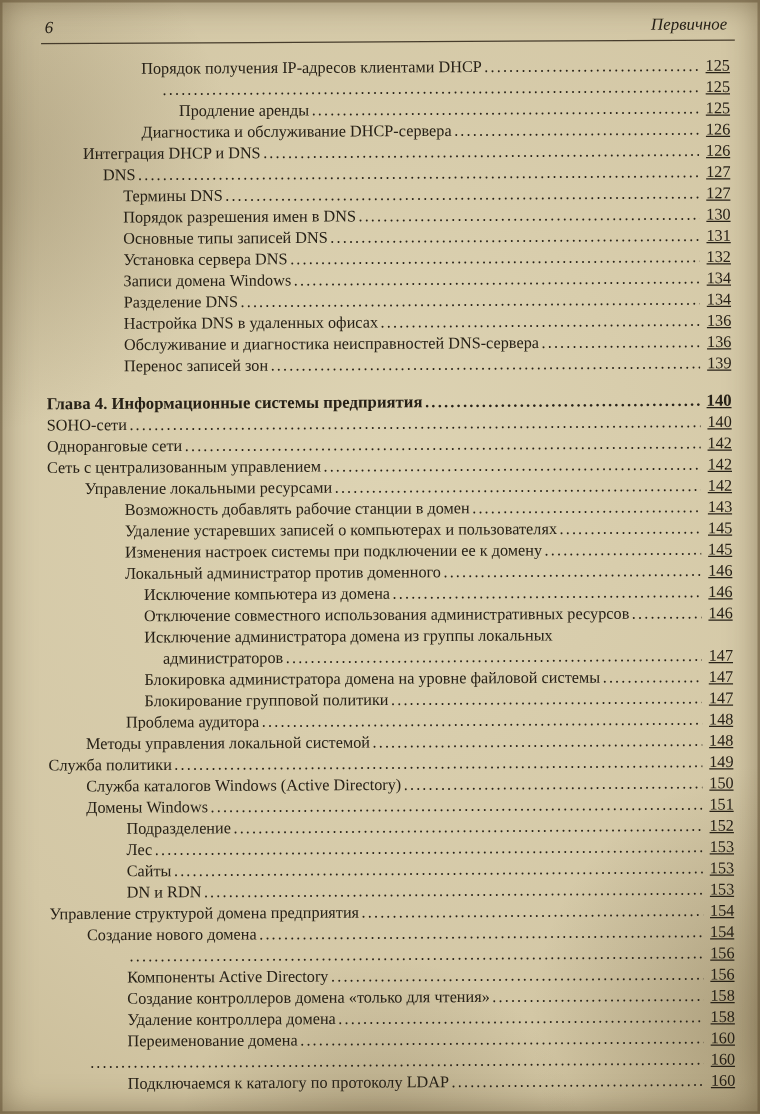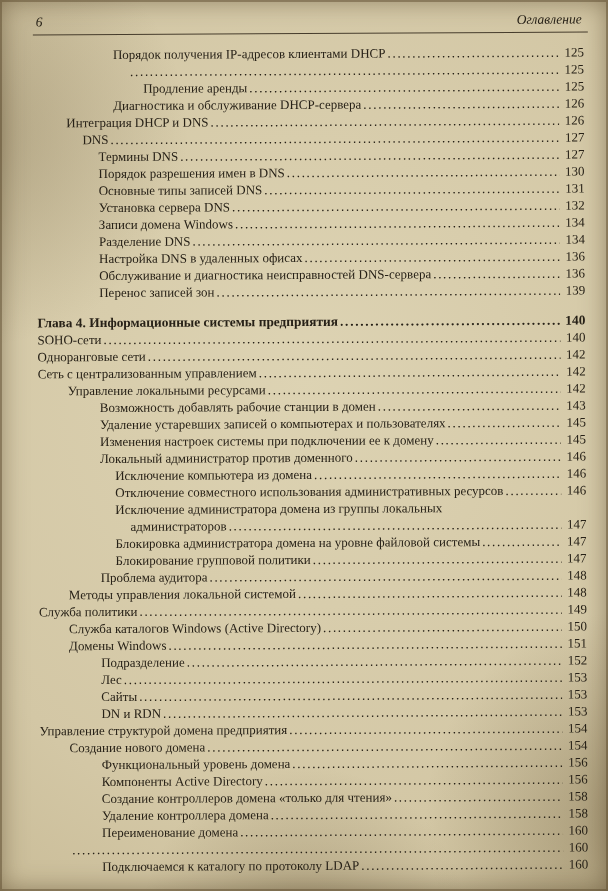--- a/index.html
+++ b/index.html
@@ -42,33 +42,33 @@
     white-space:nowrap; overflow:hidden;
   }
   .row .t { flex:0 0 auto; }
   .leader {
     flex:1 1 auto; overflow:hidden;
     letter-spacing:1.7px; margin:0 1px 0 2px;
   }
   .leader::after {
     content:"..........................................................................................................................................................";
   }
-  .pg { flex:0 0 auto; text-align:right; min-width:24px; }
+  .pg { flex:0 0 auto; text-align:right; min-width:24px;text-decoration:underline; }
   .bold { font-weight:bold; font-size:13.4px; }
   .gap { margin-top:13px; }
 </style>
 </head>
 <body>
 
 <div class="scan">
   <div class="content">
 
     <div class="hdr">
       <span>6</span>
-      <span>Оглавление</span>
+      <span>Первичное</span>
     </div>
     <div class="rule"></div>
 
     <div class="toc">
         <div class="row" style="padding-left: 77px;">
           <span class="t">Порядок получения IP-адресов клиентами DHCP</span>
           <span class="leader"></span>
           <span class="pg">125</span>
         </div>
         <div class="row" style="padding-left: 92px;">
@@ -262,21 +262,20 @@
           <span class="t">Управление структурой домена предприятия</span>
           <span class="leader"></span>
           <span class="pg">154</span>
         </div>
         <div class="row" style="padding-left: 30px;">
           <span class="t">Создание нового домена</span>
           <span class="leader"></span>
           <span class="pg">154</span>
         </div>
         <div class="row" style="padding-left: 62px;">
-          <span class="t">Функциональный уровень домена</span>
           <span class="leader"></span>
           <span class="pg">156</span>
         </div>
         <div class="row" style="padding-left: 62px;">
           <span class="t">Компоненты Active Directory</span>
           <span class="leader"></span>
           <span class="pg">156</span>
         </div>
         <div class="row" style="padding-left: 62px;">
           <span class="t">Создание контроллеров домена «только для чтения»</span>

